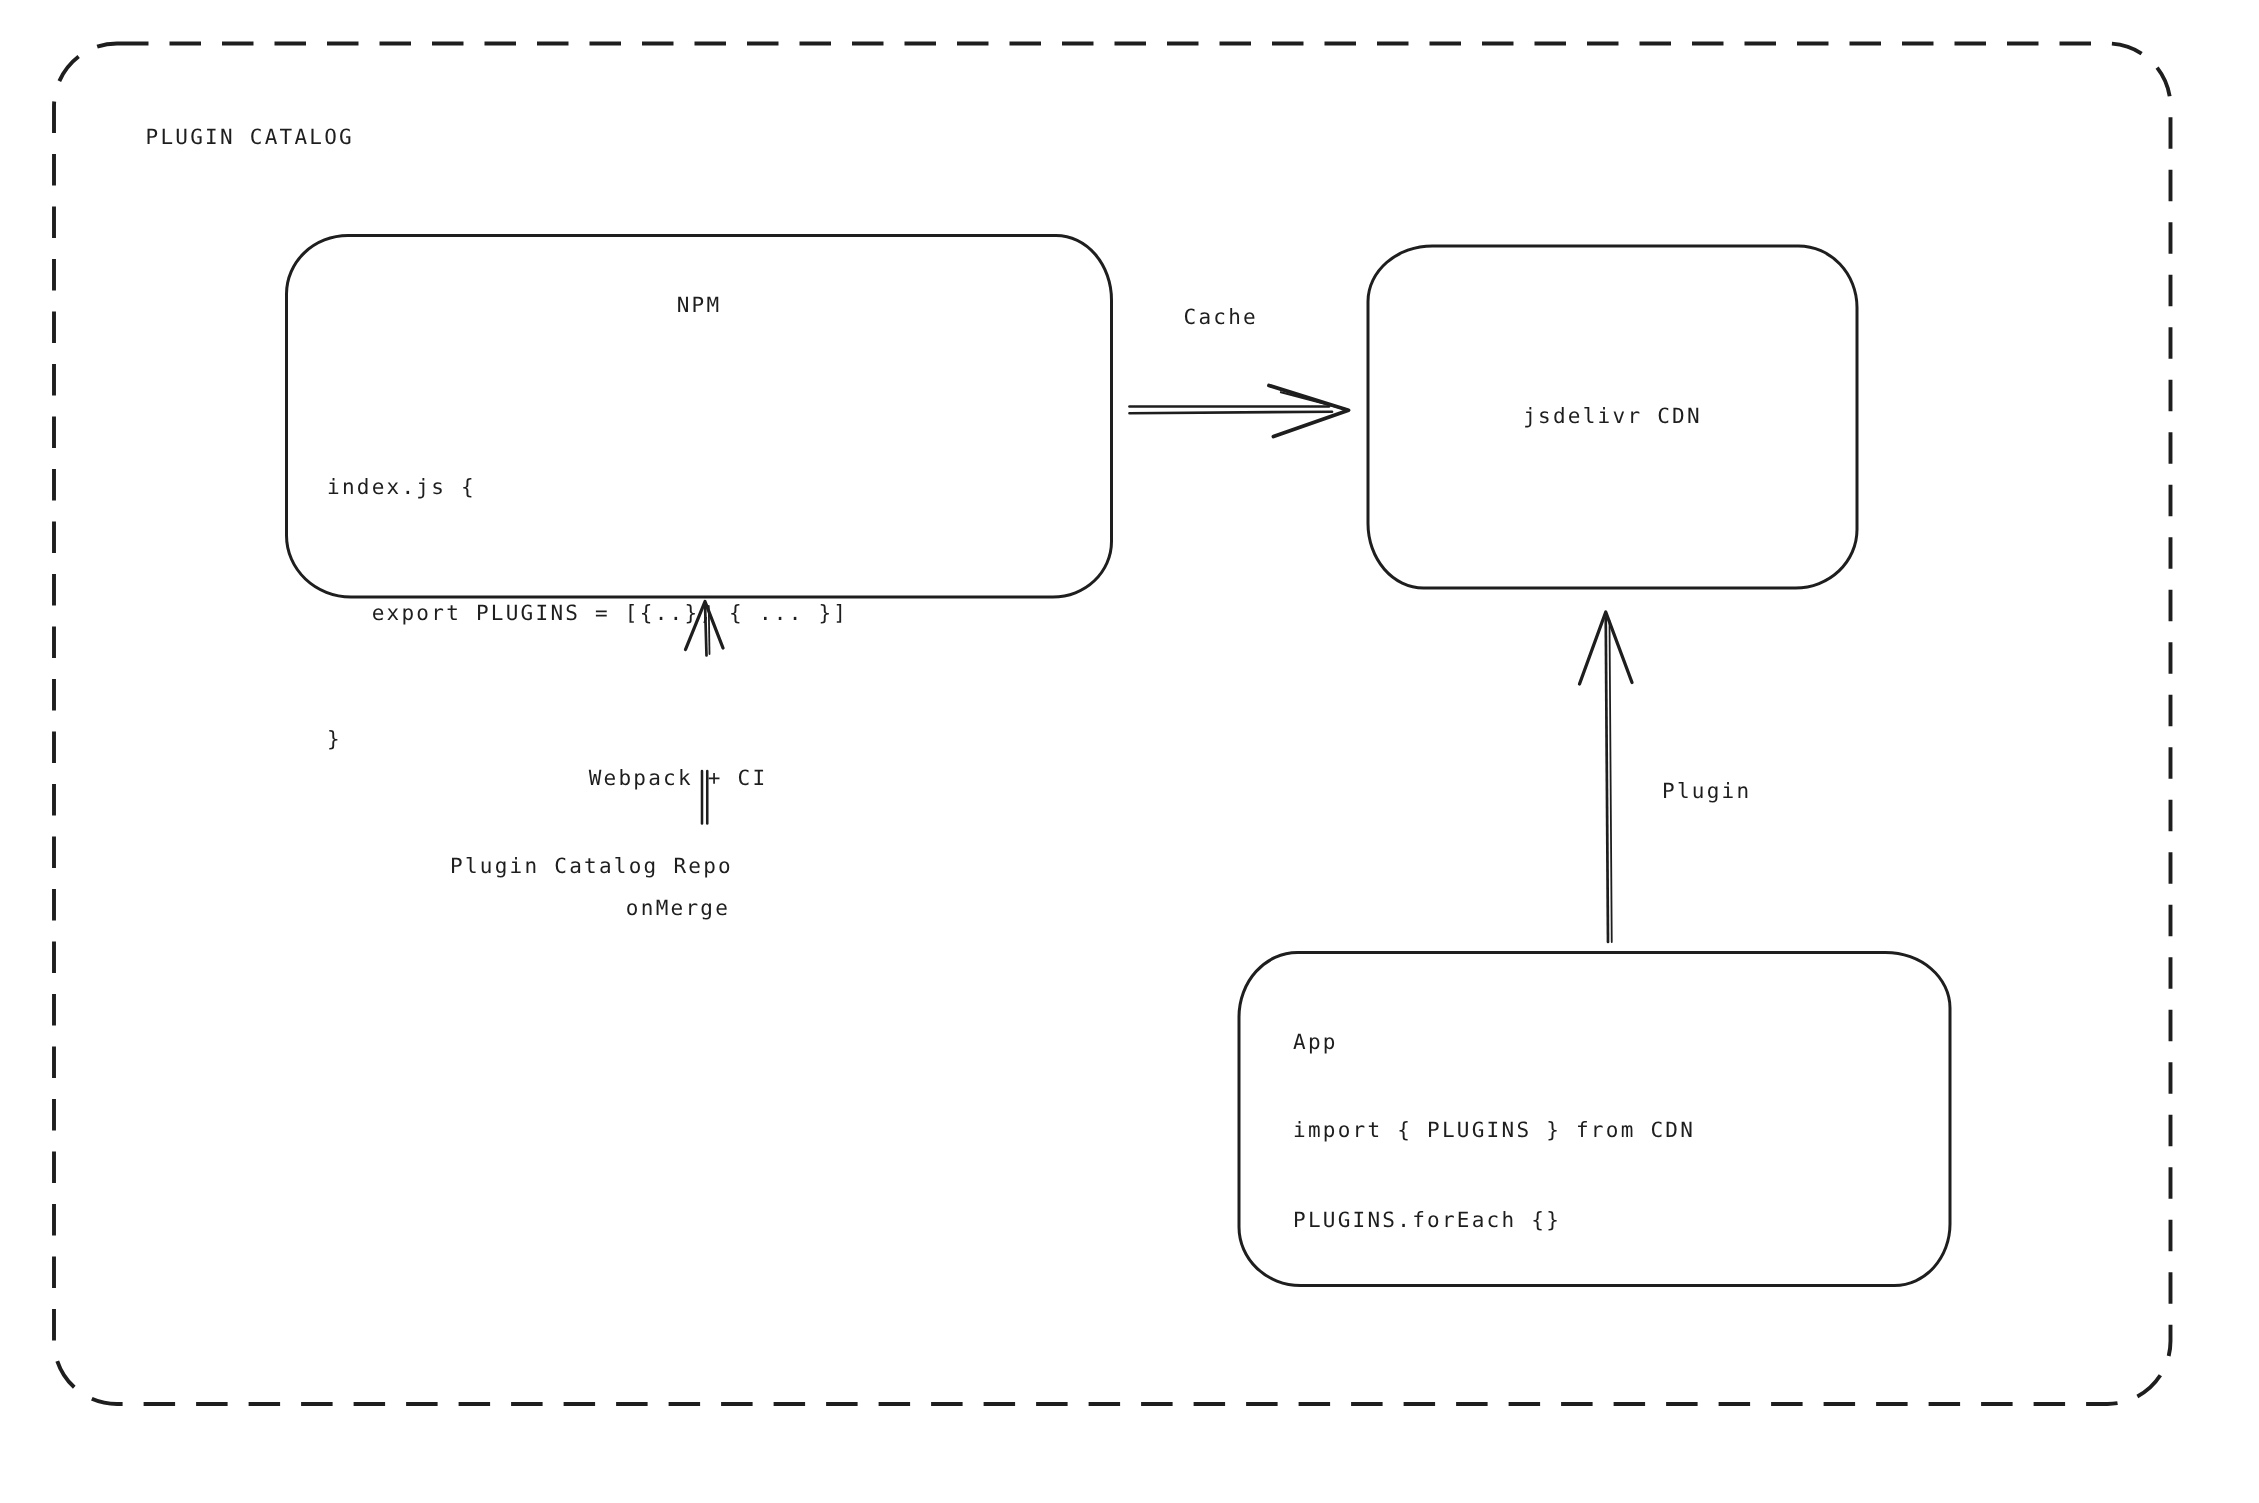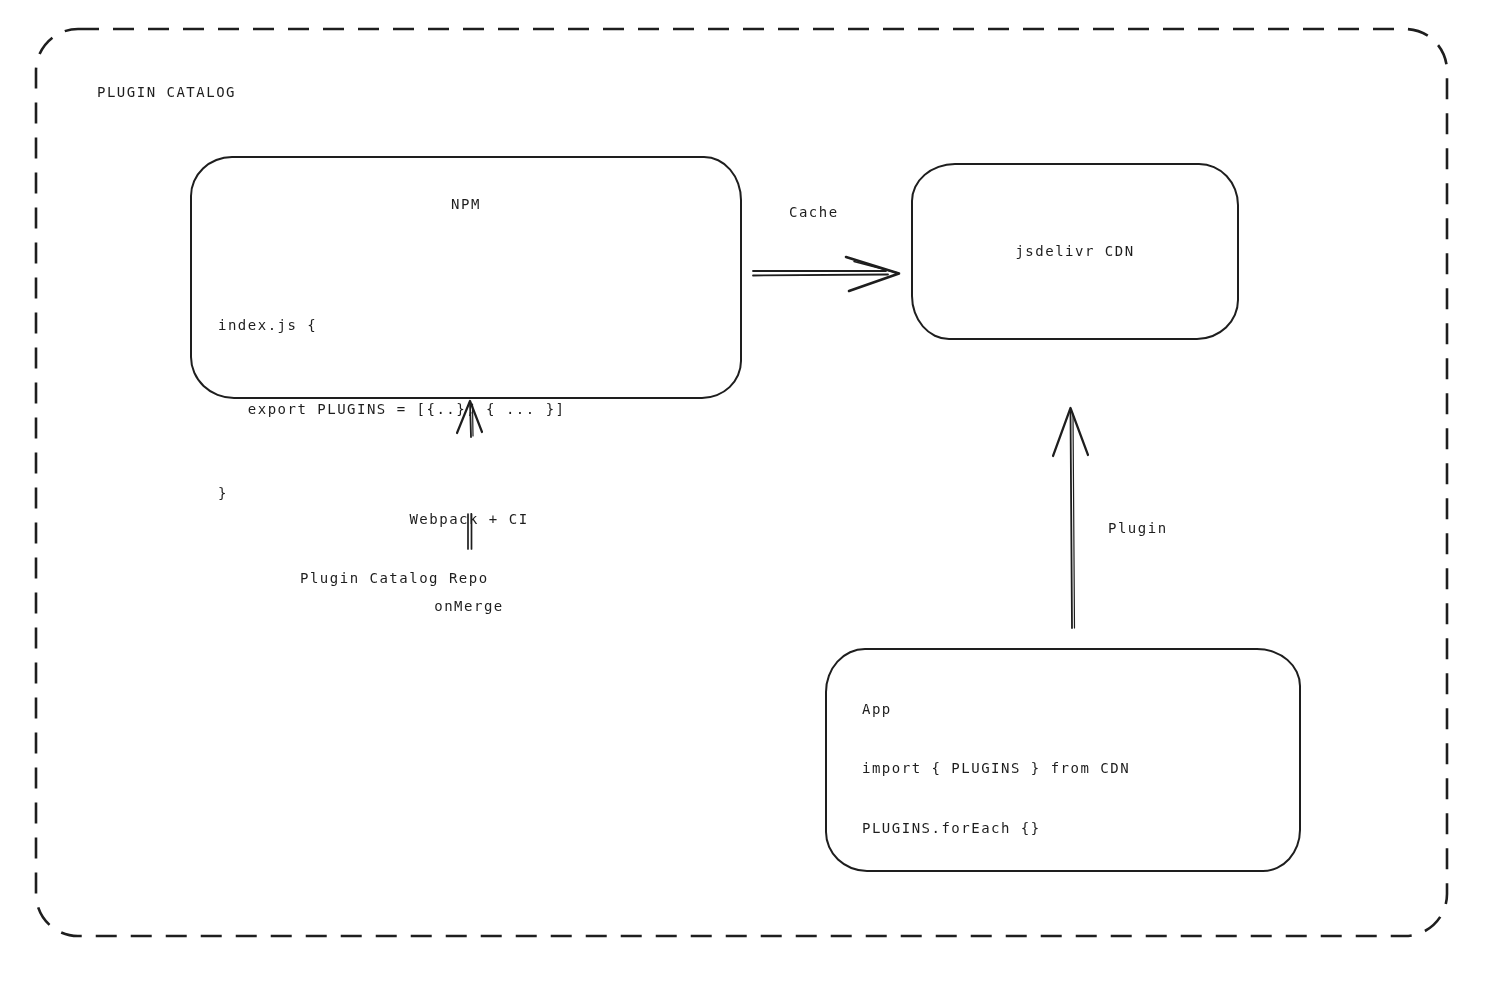--- a/index.html
+++ b/index.html
@@ -33,39 +33,39 @@
   }
   .box {
     position: absolute;
     box-sizing: border-box;
     border: 2px solid #1e1e1e;
     background: #ffffff;
   }
   .box .txt { position: absolute; }
   .npm-box    { left: 190px; top: 156px; width: 552px; height: 243px;
                 border-radius: 42px 38px 40px 44px / 40px 44px 38px 42px; text-decoration: underline; }
-  .cdn-box    { left: 911px; top: 163px; width: 328px; height: 177px;
+  .cdn-box    { left: 911px; top: 163px; width: 328px; height: 230px;
                 border-radius: 44px 40px 42px 38px / 38px 42px 40px 44px;
                 display: flex; align-items: center; justify-content: center; }
   .repo-box   { left: 215px; top: 623px; width: 483px; height: 259px;
                 border-radius: 46px 40px 44px 38px / 40px 46px 38px 44px; }
   .app-box    { left: 825px; top: 634px; width: 476px; height: 224px;
-                border-radius: 40px 44px 38px 42px / 44px 38px 42px 40px; margin-top: 14px; }
+                border-radius: 40px 44px 38px 42px / 44px 38px 42px 40px; }
 
   .npm-title  { left: 0; top: 34px; width: 100%; text-align: center; }
   .npm-code   { left: 26px; top: 97px; line-height: 28px; }
   .cdn-title  { position: static; }
   .repo-files { left: 6px; top: 82px; line-height: 31px; }
   .app-title  { left: 35px; top: 47px; }
   .app-line1  { left: 35px; top: 106px; }
   .app-line2  { left: 35px; top: 166px; }
 
   .frame-title { left: 97px;  top: 80px; }
   .cache-label { left: 789px; top: 200px; }
-  .build-label { left: 339px; top: 447px; width: 260px; text-align: center; line-height: 29px; }
+  .build-label { left: 322px; top: 447px; width: 260px; text-align: center; line-height: 29px; }
   .repo-title  { left: 300px; top: 566px; text-align: center; }
   .import-label{ left: 1108px; top: 516px; }
 </style>
 </head>
 <body>
 
 <div class="canvas">
 
   <svg class="overlay" viewBox="0 0 1506 1002" fill="none" xmlns="http://www.w3.org/2000/svg">
 

